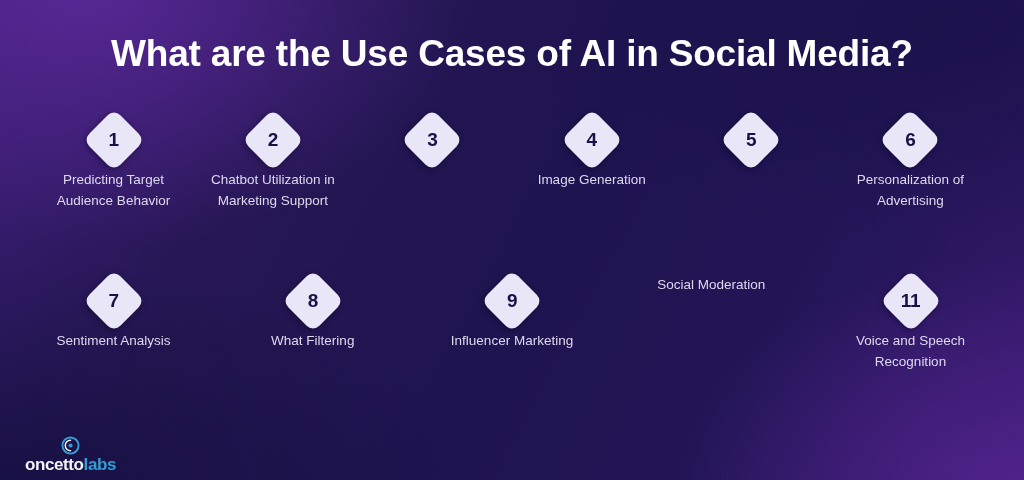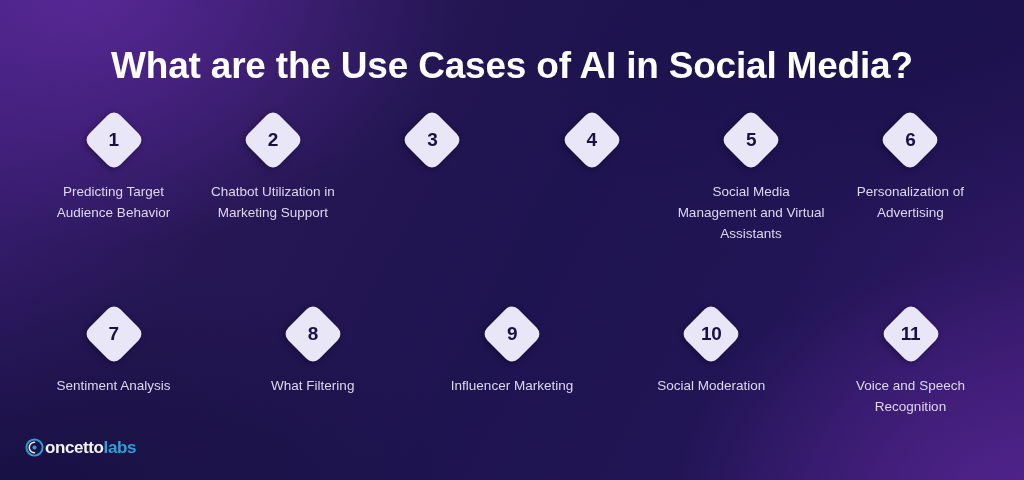--- a/index.html
+++ b/index.html
@@ -26,21 +26,21 @@
       radial-gradient(ellipse 560px 400px at 100% 104%, rgba(82, 36, 142, 0.95) 0%, rgba(82, 36, 142, 0.0) 62%),
       radial-gradient(ellipse 700px 300px at 95% 6%,  rgba(26, 17, 74, 0.85) 0%, rgba(26, 17, 74, 0.0) 70%),
       radial-gradient(ellipse 640px 320px at 2% 100%,  rgba(22, 16, 66, 0.9) 0%, rgba(22, 16, 66, 0.0) 70%),
       linear-gradient(118deg, #3a1d74 0%, #261754 26%, #1e1450 52%, #221556 74%, #35196a 100%);
   }
 
   
   .title {
     position: absolute;
     left: 0;
-    top: 42px;
+    top: 30px;
     width: 1024px;
     text-align: center;
     font-size: 37px;
     font-weight: bold;
     color: #ffffff;
     letter-spacing: -0.2px;
     line-height: 48px;
     white-space: nowrap;
   }
 
@@ -95,36 +95,36 @@
     align-items: center;
     justify-content: center;
     font-size: 19px;
     font-weight: bold;
     color: #1b1147;
     letter-spacing: -0.4px;
   }
 
   
   .label {
-    margin-top: 13px;
+    margin-top: 1px;
     width: 159px;
     text-align: center;
     font-size: 13.5px;
     line-height: 21px;
     color: #ddd9ef;
     font-weight: normal;
   }
 
   
   .logo {
     position: absolute;
     left: 25px;
     bottom: 22px;
     display: flex;
-    flex-direction: row;
+    flex-direction: column;
     align-items: center;
     height: 22px;
   }
   .logo-mark {
     width: 19px;
     height: 19px;
     flex: none;
     margin-right: 1px;
   }
   .logo-text {
@@ -168,28 +168,28 @@
           <div class="badge-shape"></div>
           <div class="badge-num">3</div>
         </div>
       </div>
 
       <div class="item">
         <div class="badge">
           <div class="badge-shape"></div>
           <div class="badge-num">4</div>
         </div>
+        <div class="label">Image Generation</div>
       </div>
 
       <div class="item">
         <div class="badge">
           <div class="badge-shape"></div>
           <div class="badge-num">5</div>
         </div>
-        <div class="label">Social Media Management and Virtual Assistants</div>
       </div>
 
       <div class="item">
         <div class="badge">
           <div class="badge-shape"></div>
           <div class="badge-num">6</div>
         </div>
         <div class="label">Personalization of Advertising</div>
       </div>
 
@@ -215,24 +215,20 @@
 
       <div class="item">
         <div class="badge">
           <div class="badge-shape"></div>
           <div class="badge-num">9</div>
         </div>
         <div class="label">Influencer Marketing</div>
       </div>
 
       <div class="item">
-        <div class="badge">
-          <div class="badge-shape"></div>
-          <div class="badge-num">10</div>
-        </div>
         <div class="label">Social Moderation</div>
       </div>
 
       <div class="item">
         <div class="badge">
           <div class="badge-shape"></div>
           <div class="badge-num">11</div>
         </div>
         <div class="label">Voice and Speech Recognition</div>
       </div>

